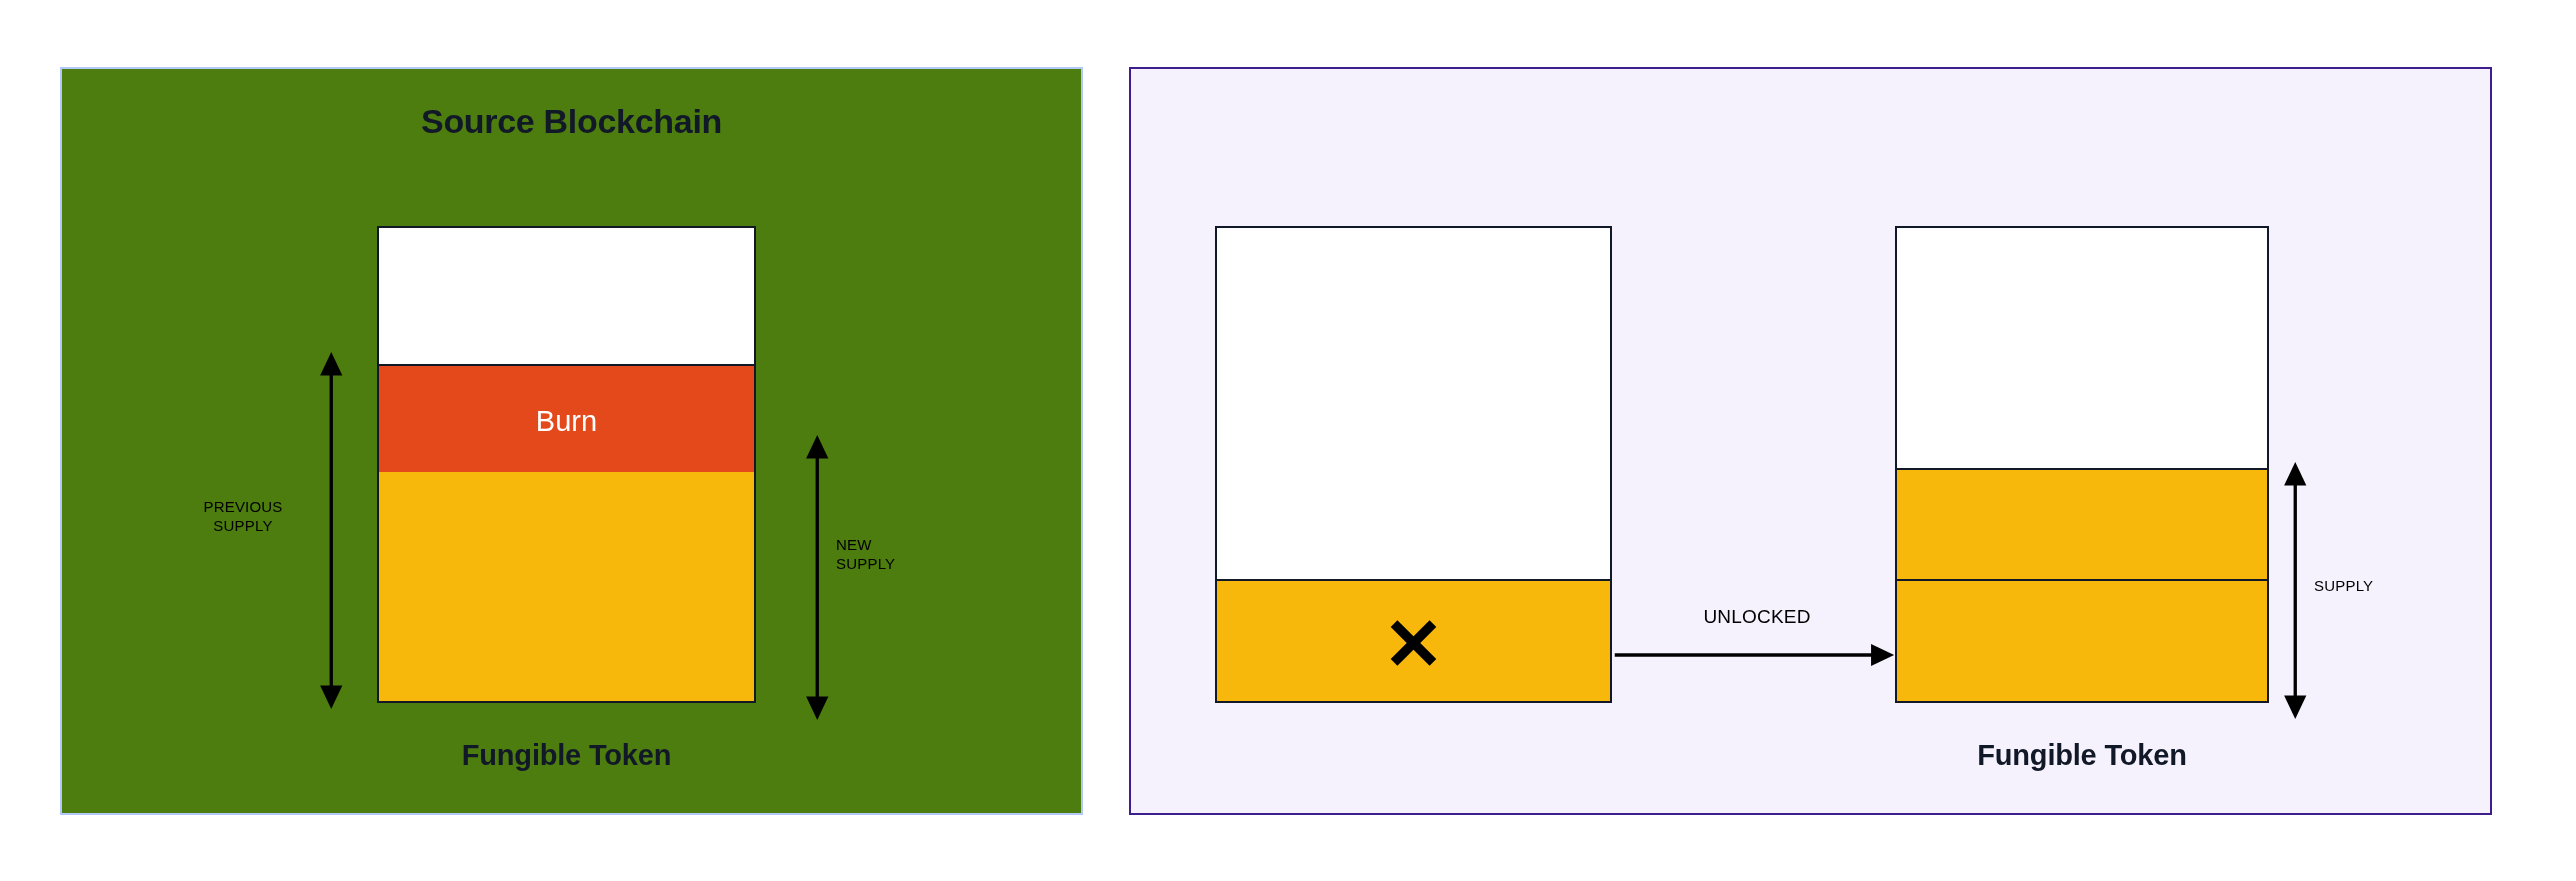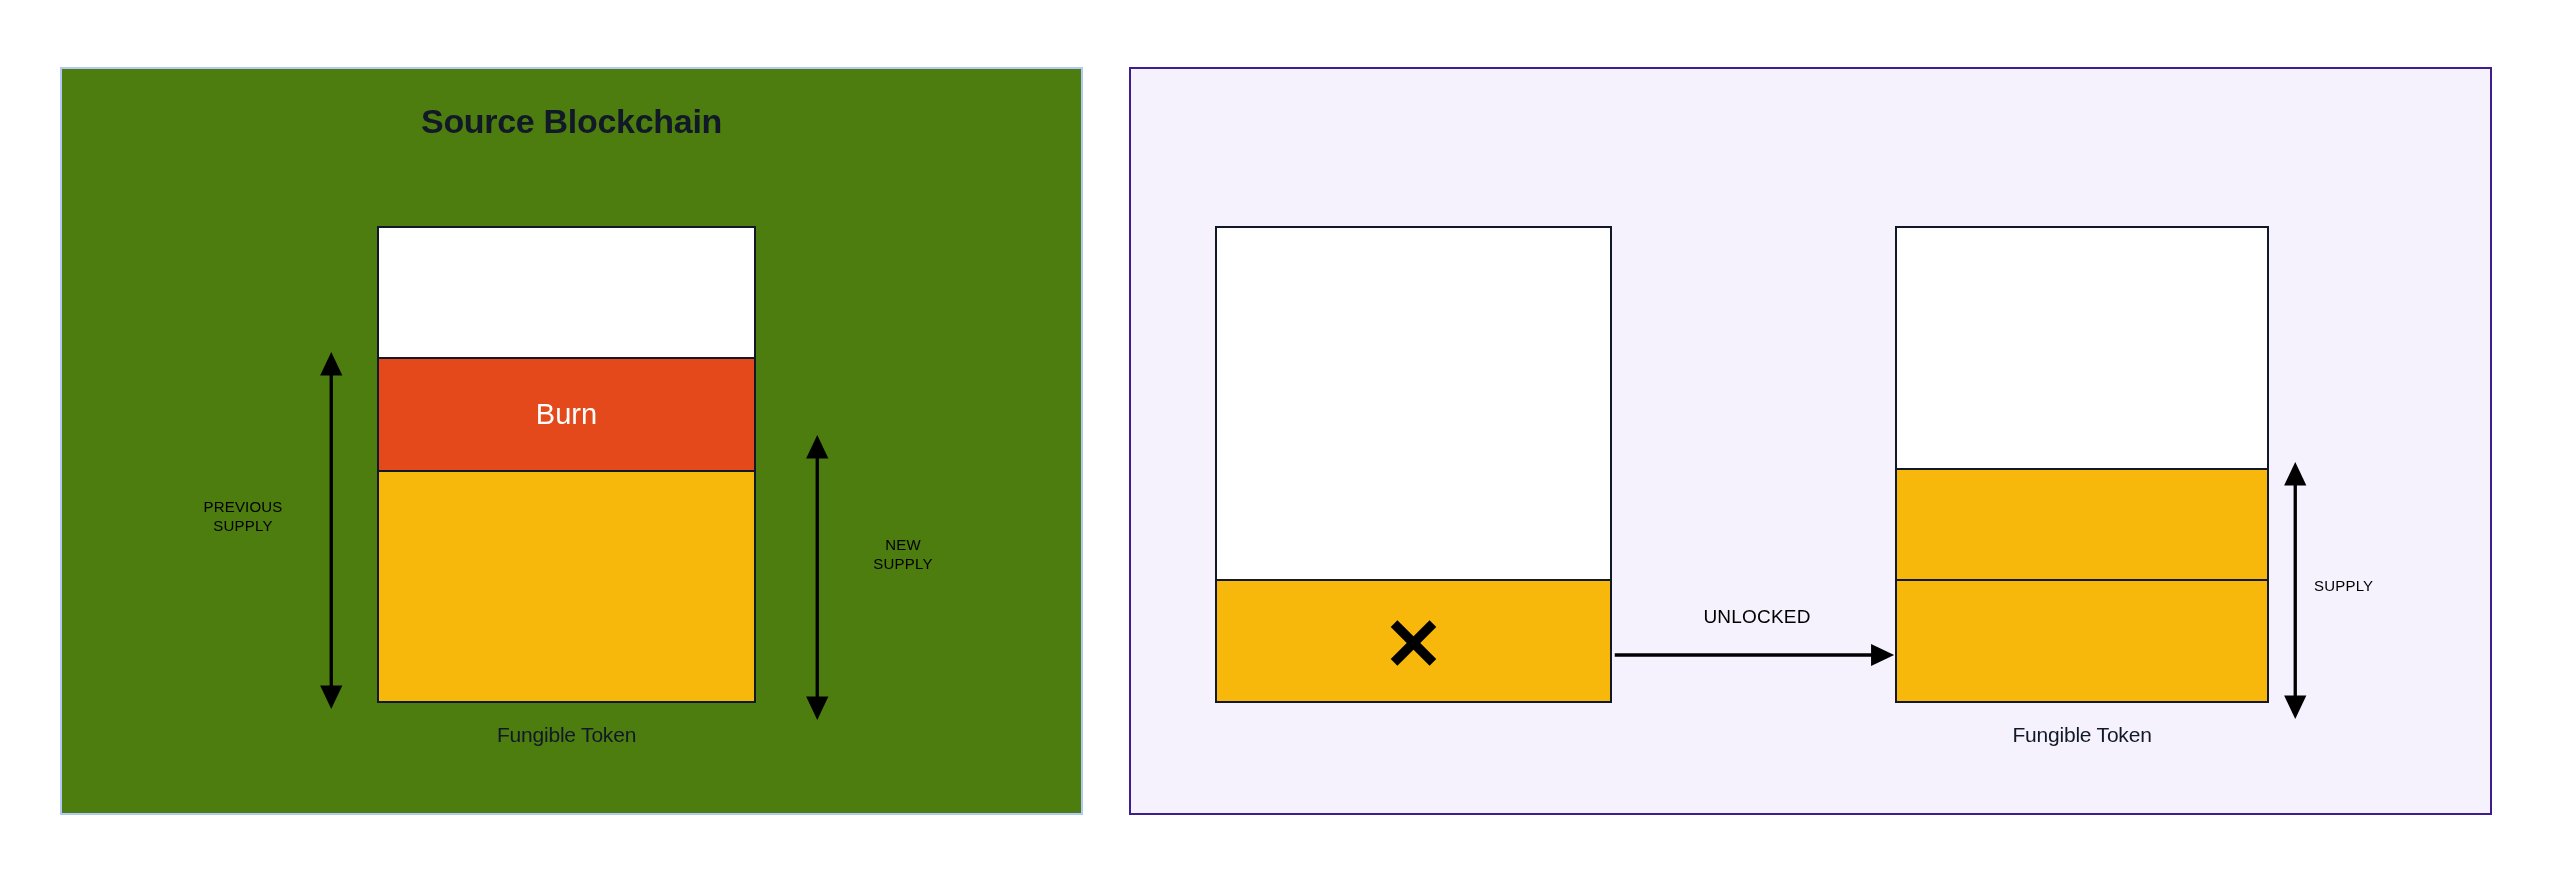--- a/index.html
+++ b/index.html
@@ -19,22 +19,22 @@
   .tokenbox{position:absolute;box-sizing:border-box;background:#ffffff;
       border:2.8px solid #111827;}
   .band{position:absolute;left:0;right:0;box-sizing:border-box;}
   .band-burn{background:#E4491B;border-top:2.8px solid #111827;
       border-bottom:2.8px solid #111827;
       display:flex;align-items:center;justify-content:center;}
   .band-burn .band-label{color:#ffffff;font-size:29px;font-weight:400;}
   .band-yellow{background:#F7B80B;}
   .band-yellow.topline{border-top:2.8px solid #111827;}
 
-  .box-caption{position:absolute;text-align:center;font-size:21px;
-      font-weight:400;color:#111827;letter-spacing:-0.2px;}
+  .box-caption{position:absolute;text-align:center;font-size:29px;
+      font-weight:700;color:#111827;letter-spacing:-0.2px;margin-top:16px;}
 
   
   .xmark{position:absolute;font-size:0;line-height:0;}
 
   
   .vmeasure{position:absolute;}
   .vmeasure svg{display:block;}
   .vlabel{position:absolute;font-size:15px;line-height:1.28;color:#000000;
       text-align:center;white-space:pre-line;letter-spacing:0.2px;}
 
@@ -48,21 +48,21 @@
 <body>
 
 <div id="stage">
 
   <div class="panel" id="panel-source">
 
     <div class="panel-title">Source Blockchain</div>
 
     <div class="tokenbox" id="src-token-box" style="left:315px;top:157px;width:379px;height:477px;">
 
-      <div class="band band-burn" style="top:129px;height:115px;">
+      <div class="band band-burn" style="top:136px;height:115px;">
         <span class="band-label">Burn</span>
       </div>
 
       <div class="band band-yellow" style="top:244px;bottom:0;"></div>
     </div>
 
     <div class="box-caption" style="left:315px;top:654px;width:379px;">Fungible Token</div>
 
     <div class="vmeasure" style="left:257px;top:282px;">
       <svg width="24.5" height="359" viewBox="0 0 44 646">
@@ -74,21 +74,21 @@
     <div class="vlabel" style="left:106px;top:428px;width:150px;">PREVIOUS
 SUPPLY</div>
 
     <div class="vmeasure" style="left:743px;top:365px;">
       <svg width="24.5" height="287" viewBox="0 0 44 516">
         <line x1="22" y1="30" x2="22" y2="486" stroke="#000000" stroke-width="6"></line>
         <polygon points="22,2 42,44 2,44" fill="#000000"></polygon>
         <polygon points="22,514 42,472 2,472" fill="#000000"></polygon>
       </svg>
     </div>
-    <div class="vlabel" style="left:774px;top:466px;width:134px;text-align:center;">NEW
+    <div class="vlabel" style="left:774px;top:466px;width:134px;text-align:left;">NEW
 SUPPLY</div>
   </div>
 
   <div class="panel" id="panel-dest">
 
 
     <div class="tokenbox" id="pool-box" style="left:84px;top:157px;width:397px;height:477px;">
 
       <div class="band band-yellow topline" style="top:351px;bottom:0;"></div>
 

